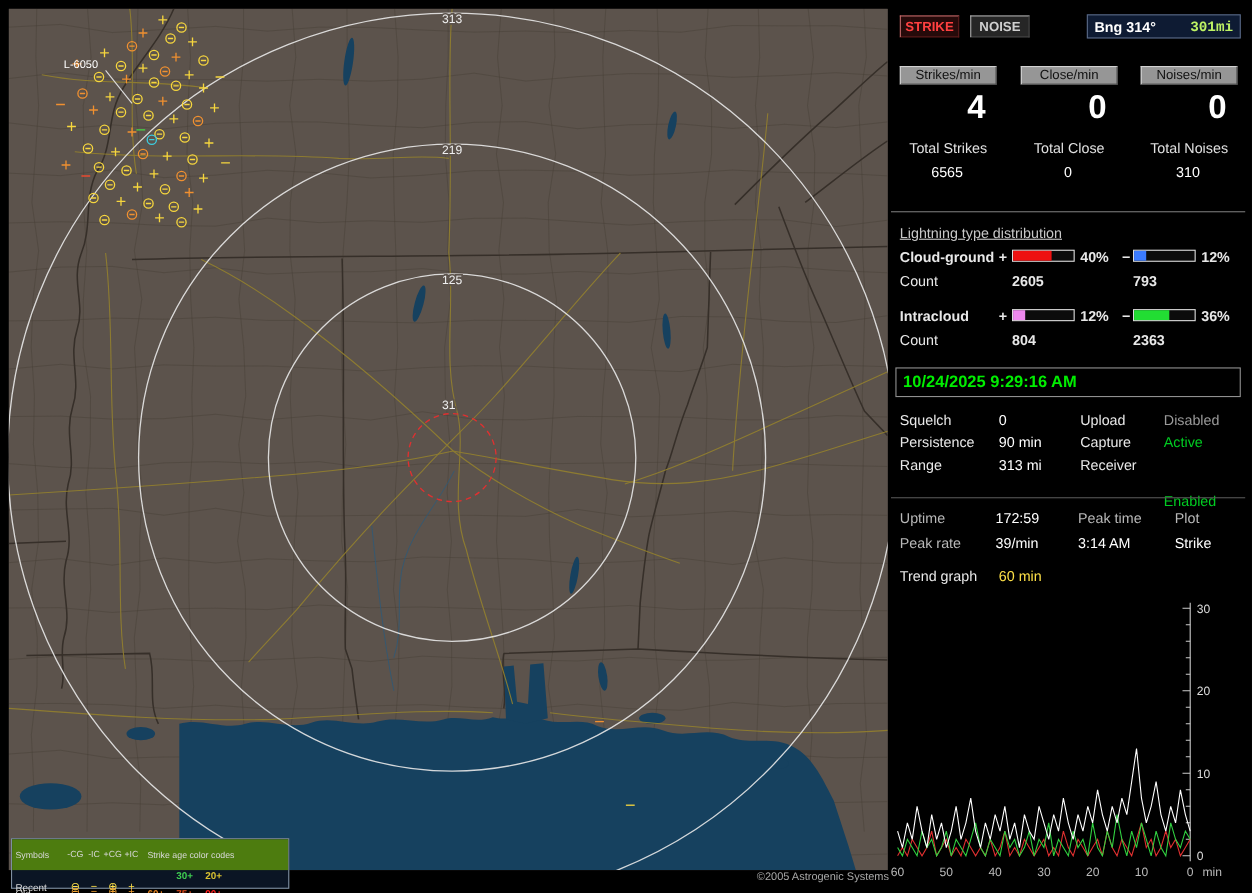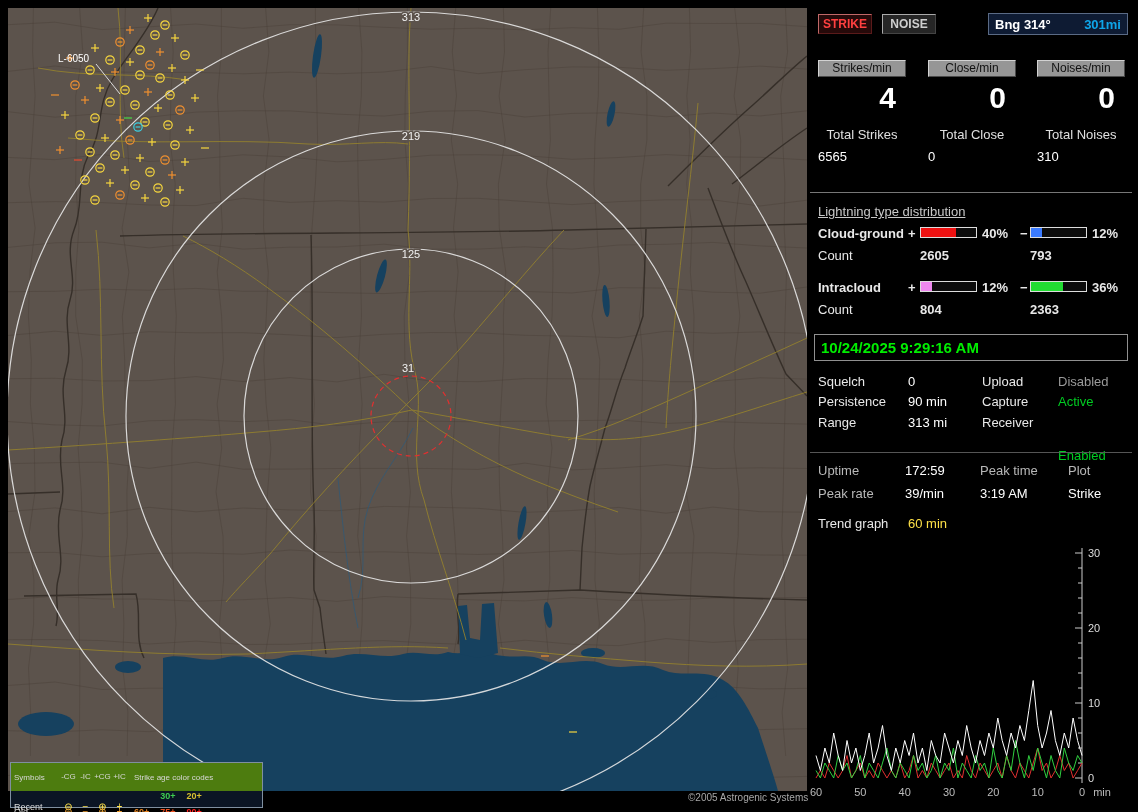--- a/index.html
+++ b/index.html
@@ -21,21 +21,21 @@
   
   .panel{position:absolute;left:810px;top:8px;width:322px;height:797px;background:#000;font-size:13px}
   .btn{height:20px;width:54px;font-size:12px;font-weight:bold;text-align:center;line-height:18px;border:1px solid;background:#1c1c1c;cursor:default}
   .strike-btn{color:#ff4040;border-color:#c06868 #5a1a1a #5a1a1a #c06868;background:#260a0a}
   .noise-btn{color:#cfcfcf;border-color:#aaa #444 #444 #aaa;background:#262626}
   .bearing-box{width:140px;height:22px;background:#0e1b33;border:1px solid #5a6a85;display:flex;justify-content:space-between;align-items:center;padding:0 6px;font-weight:bold;font-size:13px;color:#fff}
   .stat-col{width:88px}
   .chip{background:#969696;color:#111;border:1px solid;border-color:#d2d2d2 #4a4a4a #4a4a4a #d2d2d2;font-size:12px;text-align:center;height:17px;line-height:15px}
   .bignum{font-size:30px;font-weight:bold;color:#fff;text-align:right;padding-right:10px;margin-top:4px;line-height:34px}
   .tlabel{margin-top:12px;font-size:13px;text-align:center;color:#e0e0e0;white-space:nowrap}
-  .tvalue{text-align:left;padding-right:2px;margin-top:7px;color:#fff}
+  .tvalue{text-align:center;padding-right:2px;margin-top:7px;color:#fff}
   .divider{height:1px;background:#777}
   .dist-title{font-size:13px;color:#c8c8c8;text-decoration:underline}
   .dist-row,.count-row,.st-row,.se-row{position:absolute;left:0;width:322px;height:15px}
   .dist-row span,.count-row span,.st-row span,.se-row span{position:absolute;white-space:nowrap}
   .bar{position:absolute;width:57px;height:11px;border:1px solid #ddd;background:#0c0c0c;top:1px}
   .bar-fill{position:absolute;left:0;top:0;bottom:0}
   .bold{font-weight:bold}
   .status-box{position:absolute;left:4px;width:314px;height:27px;border:1px solid #909090;line-height:25px;padding-left:6px;color:#00ee00;font-weight:bold;font-size:15px}
   .glabel{color:#b8b8b8}
 </style>
@@ -325,21 +325,21 @@
 </div>
 
 <div class="copyright">©2005 Astrogenic Systems</div>
 
 <div class="panel">
 
   <div class="btn strike-btn abs" style="left:8px;top:6px">STRIKE</div>
   <div class="btn noise-btn abs" style="left:72px;top:6px">NOISE</div>
   <div class="bearing-box abs" style="left:178px;top:5px">
     <span>Bng 314°</span>
-    <span style="color: #0ea5e9;">301mi</span>
+    <span style="color: #bef264; font-family: Liberation Mono, monospace;">301mi</span>
   </div>
 
   <div class="stat-col abs" style="left:8px;top:52px">
     <div class="chip">Strikes/min</div>
     <div class="bignum">4</div>
     <div class="tlabel">Total Strikes</div>
     <div class="tvalue">6565</div>
   </div>
   <div class="stat-col abs" style="left:118px;top:52px">
     <div class="chip">Close/min</div>
@@ -420,21 +420,21 @@
 
   <div class="se-row" style="top:455px">
     <span class="glabel" style="left:8px">Uptime</span>
     <span style="left:95px;color:#fff">172:59</span>
     <span class="glabel" style="left:170px">Peak time</span>
     <span class="glabel" style="left:258px">Plot</span>
   </div>
   <div class="se-row" style="top:478px">
     <span class="glabel" style="left:8px">Peak rate</span>
     <span style="left:95px;color:#fff">39/min</span>
-    <span style="left:170px;color:#fff">3:19 AM</span>
+    <span style="left:170px;color:#fff">3:14 AM</span>
     <span style="left:258px;color:#fff">Strike</span>
   </div>
   <div class="se-row" style="top:508px">
     <span style="left:8px">Trend graph</span>
     <span style="left:98px;color:#fde047">60 min</span>
   </div>
 
   <svg id="trend-svg" class="abs" style="left:0;top:530px" width="322" height="267" viewBox="0 0 322 267">
       <line x1="272" y1="10" x2="272" y2="245" stroke="#cccccc" stroke-width="1"></line>
       <line x1="265" y1="240" x2="272" y2="240" stroke="#cccccc" stroke-width="1"></line>

